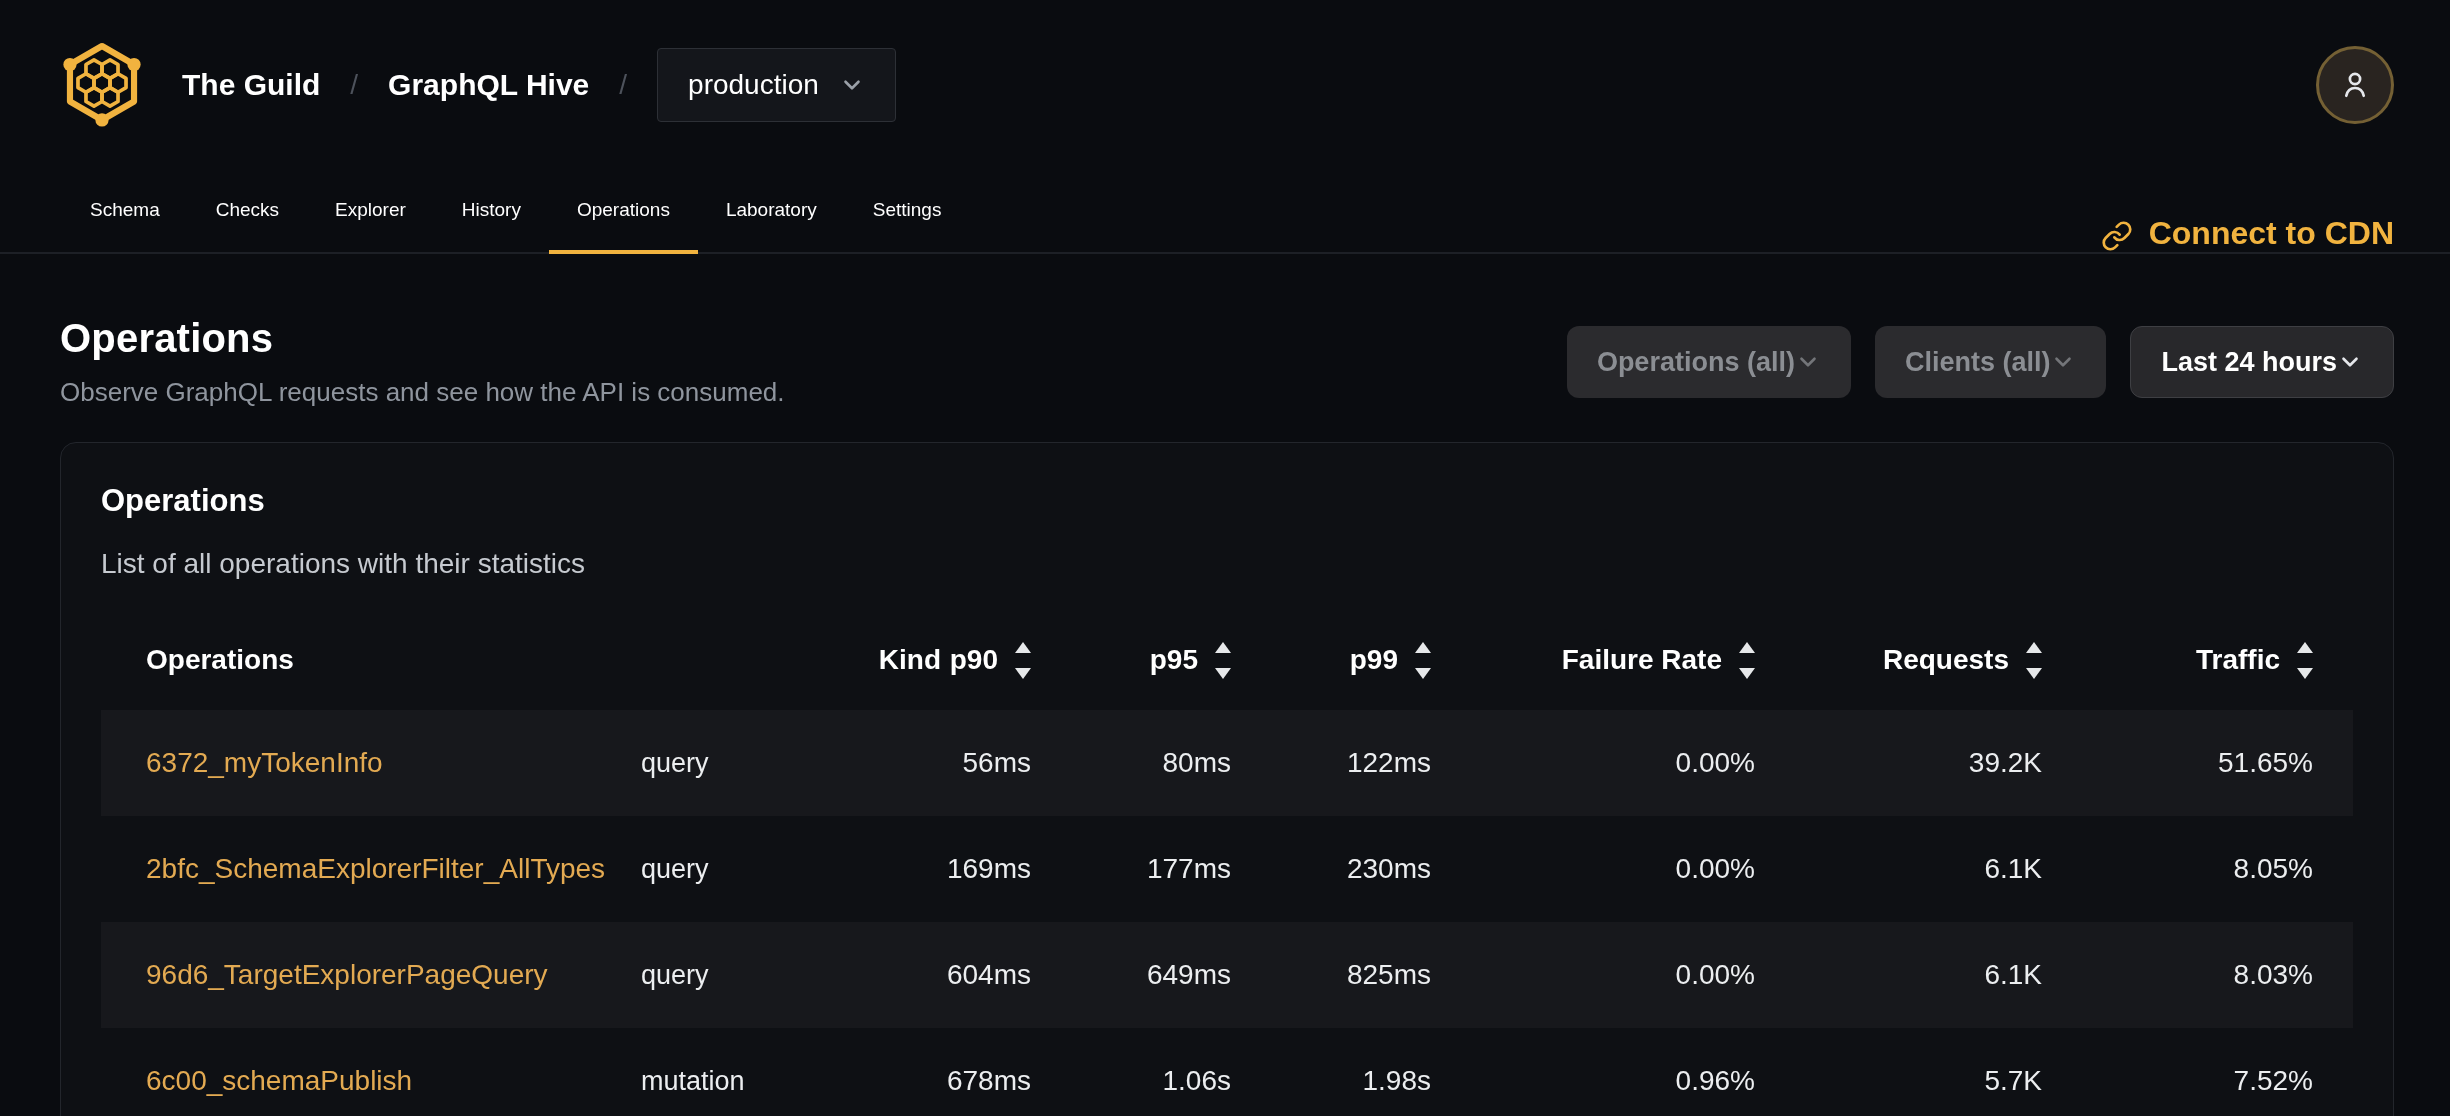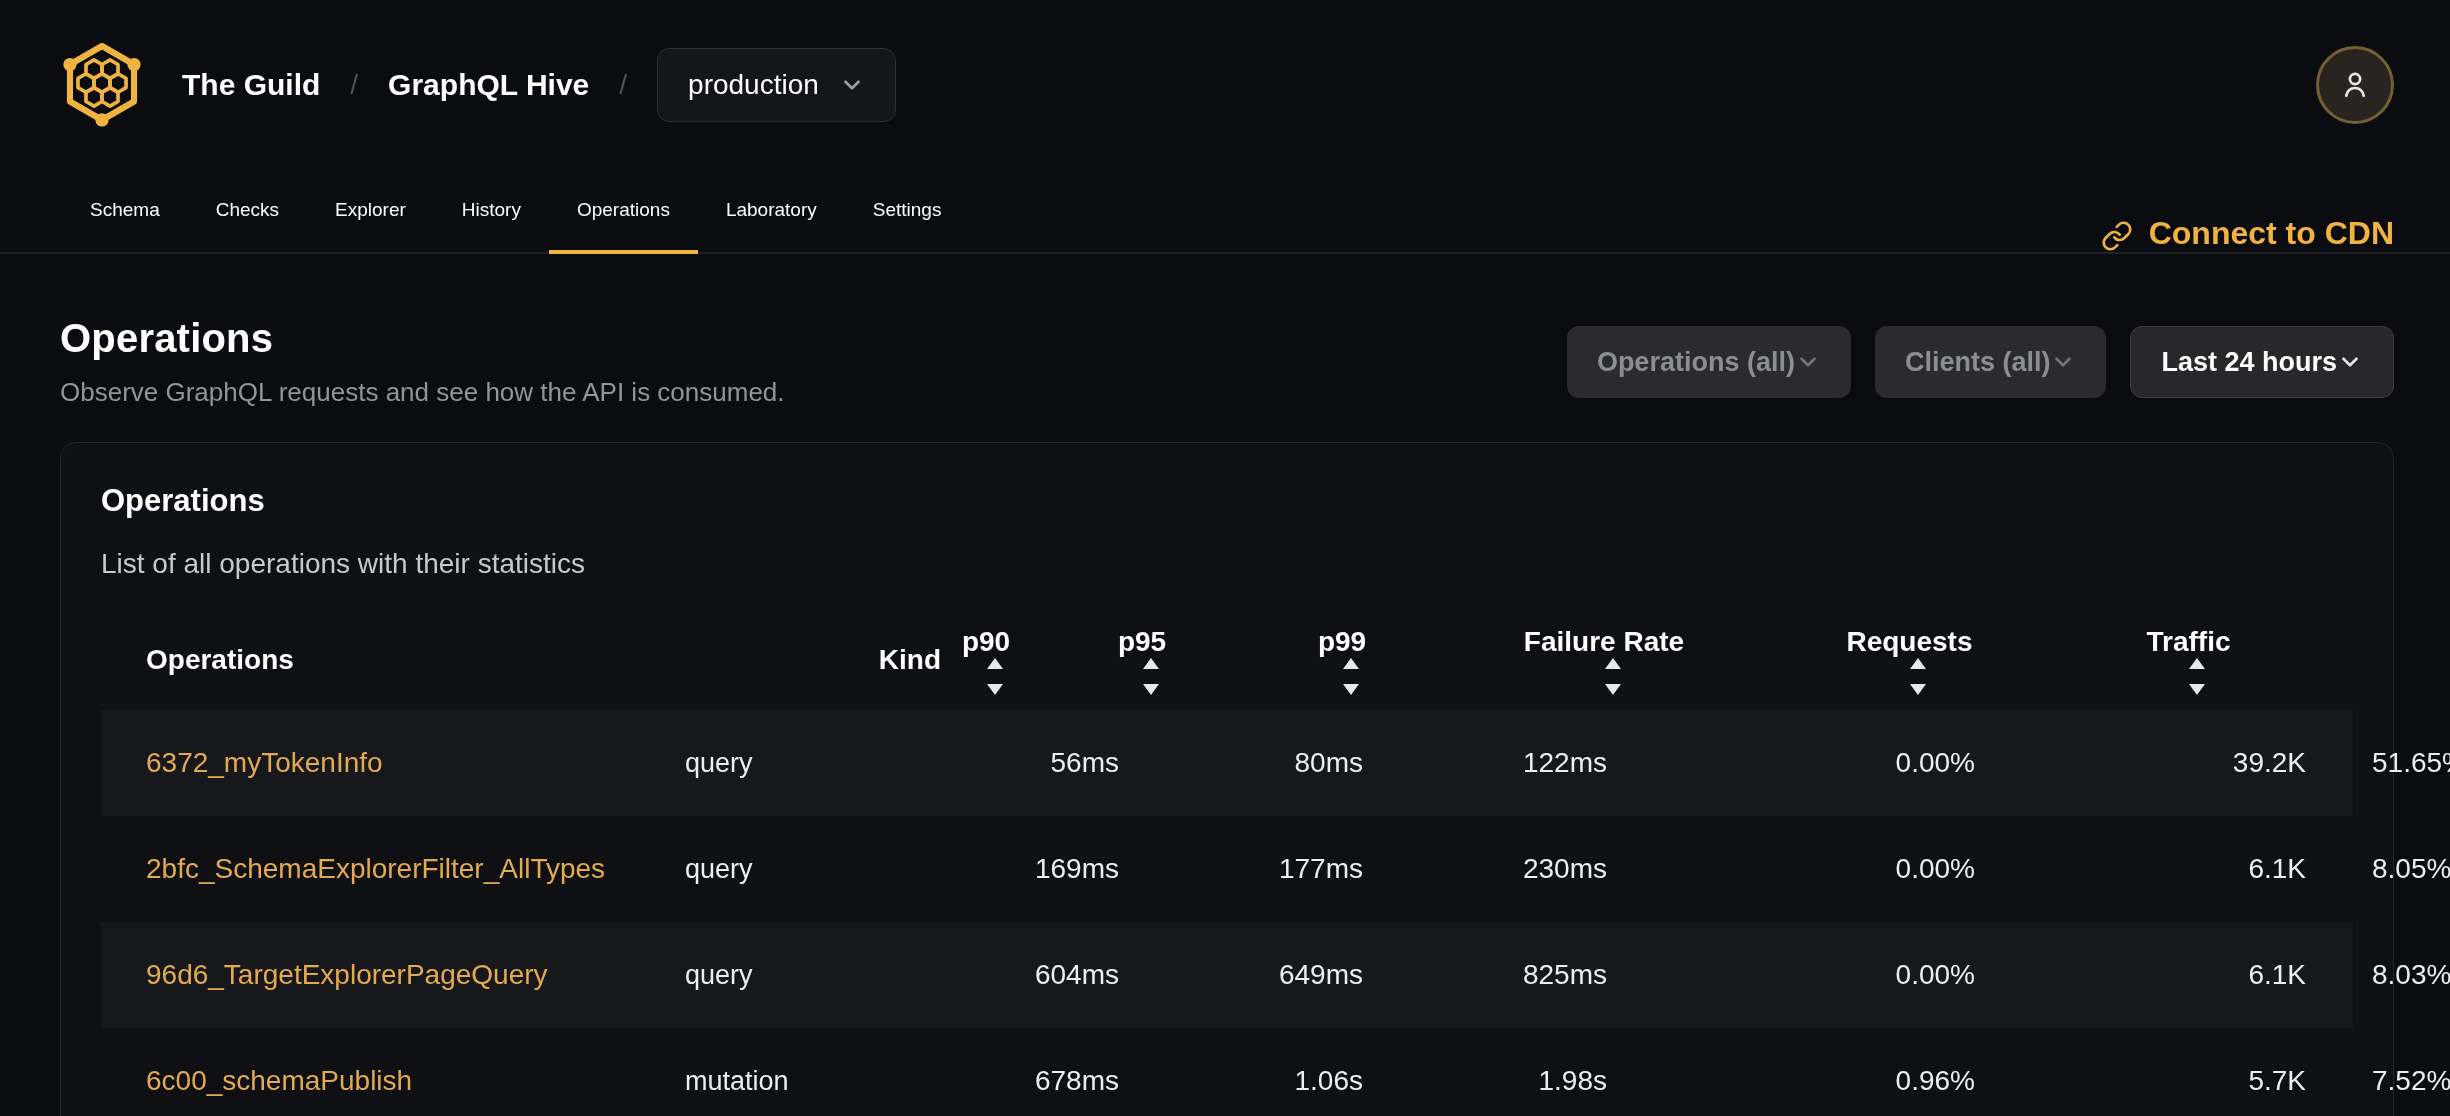--- a/index.html
+++ b/index.html
@@ -34,21 +34,21 @@
   }
   .logo-wrap{display:flex;align-items:center;}
   .breadcrumb{display:flex;align-items:center;margin-left:36px;}
   .crumb{font-size:30px;font-weight:600;color:var(--text);}
   .crumb-sep{font-size:28px;color:#4d525b;margin:0 30px;font-weight:400;}
   .target-select{
     display:flex;align-items:center;gap:20px;
     height:74px;padding:0 30px;
     background:var(--select-bg);
     border:1px solid var(--select-border);
-    border-radius:12px;
+    border-radius:4px;
     font-size:28px;color:var(--text);
     cursor:pointer;
   }
   .chev{width:26px;height:26px;stroke:#9aa0a8;fill:none;stroke-width:2.4;stroke-linecap:round;stroke-linejoin:round;}
   .header-spacer{flex:1;}
   .avatar-btn{
     width:78px;height:78px;border-radius:50%;
     background:#292420;border:3px solid #746034;
     display:flex;align-items:center;justify-content:center;
     cursor:pointer;
@@ -107,26 +107,26 @@
   .card-title{font-size:31px;font-weight:700;}
   .card-subtitle{font-size:28px;color:var(--muted-light);margin-top:29px;}
   
   .table{margin-top:30px;}
   .thead-row,.trow{
     display:grid;
     grid-template-columns:540px 300px 112px 200px 200px 324px 287px 1fr;
     align-items:center;
   }
   .thead-row{height:100px;}
-  .trow{height:106px;gap:44px;}
+  .trow{height:106px;}
   .tbody > .trow:nth-of-type(odd){background:var(--row-stripe);}
   .hcell{display:flex;align-items:center;font-size:28px;font-weight:700;color:var(--text);}
   .thead-row > div:nth-of-type(1){justify-content:flex-start;padding-left:45px;}
   .thead-row > div:nth-of-type(2){justify-content:flex-end;}
-  .thead-row > div:nth-of-type(n+3){justify-content:flex-end;padding-right:22px;flex-direction:column;}
+  .thead-row > div:nth-of-type(n+3){justify-content:flex-end;padding-right:22px;}
   .thead-row > div:nth-of-type(8){padding-right:40px;}
   .sort-arrows{display:inline-flex;flex-direction:column;gap:15px;margin-left:17px;}
   .arr-up{width:0;height:0;border-left:8px solid transparent;border-right:8px solid transparent;border-bottom:11px solid #e6e8ea;}
   .arr-down{width:0;height:0;border-left:8px solid transparent;border-right:8px solid transparent;border-top:11px solid #e6e8ea;}
   .cell{font-size:28px;color:#eceef0;}
   .trow > div:nth-of-type(1){text-align:left;padding-left:45px;}
   .trow > div:nth-of-type(2){text-align:left;font-size:27px;}
   .trow > div:nth-of-type(n+3){text-align:right;padding-right:22px;}
   .trow > div:nth-of-type(8){padding-right:40px;}
   .op-link{color:var(--link);text-decoration:none;cursor:pointer;}

